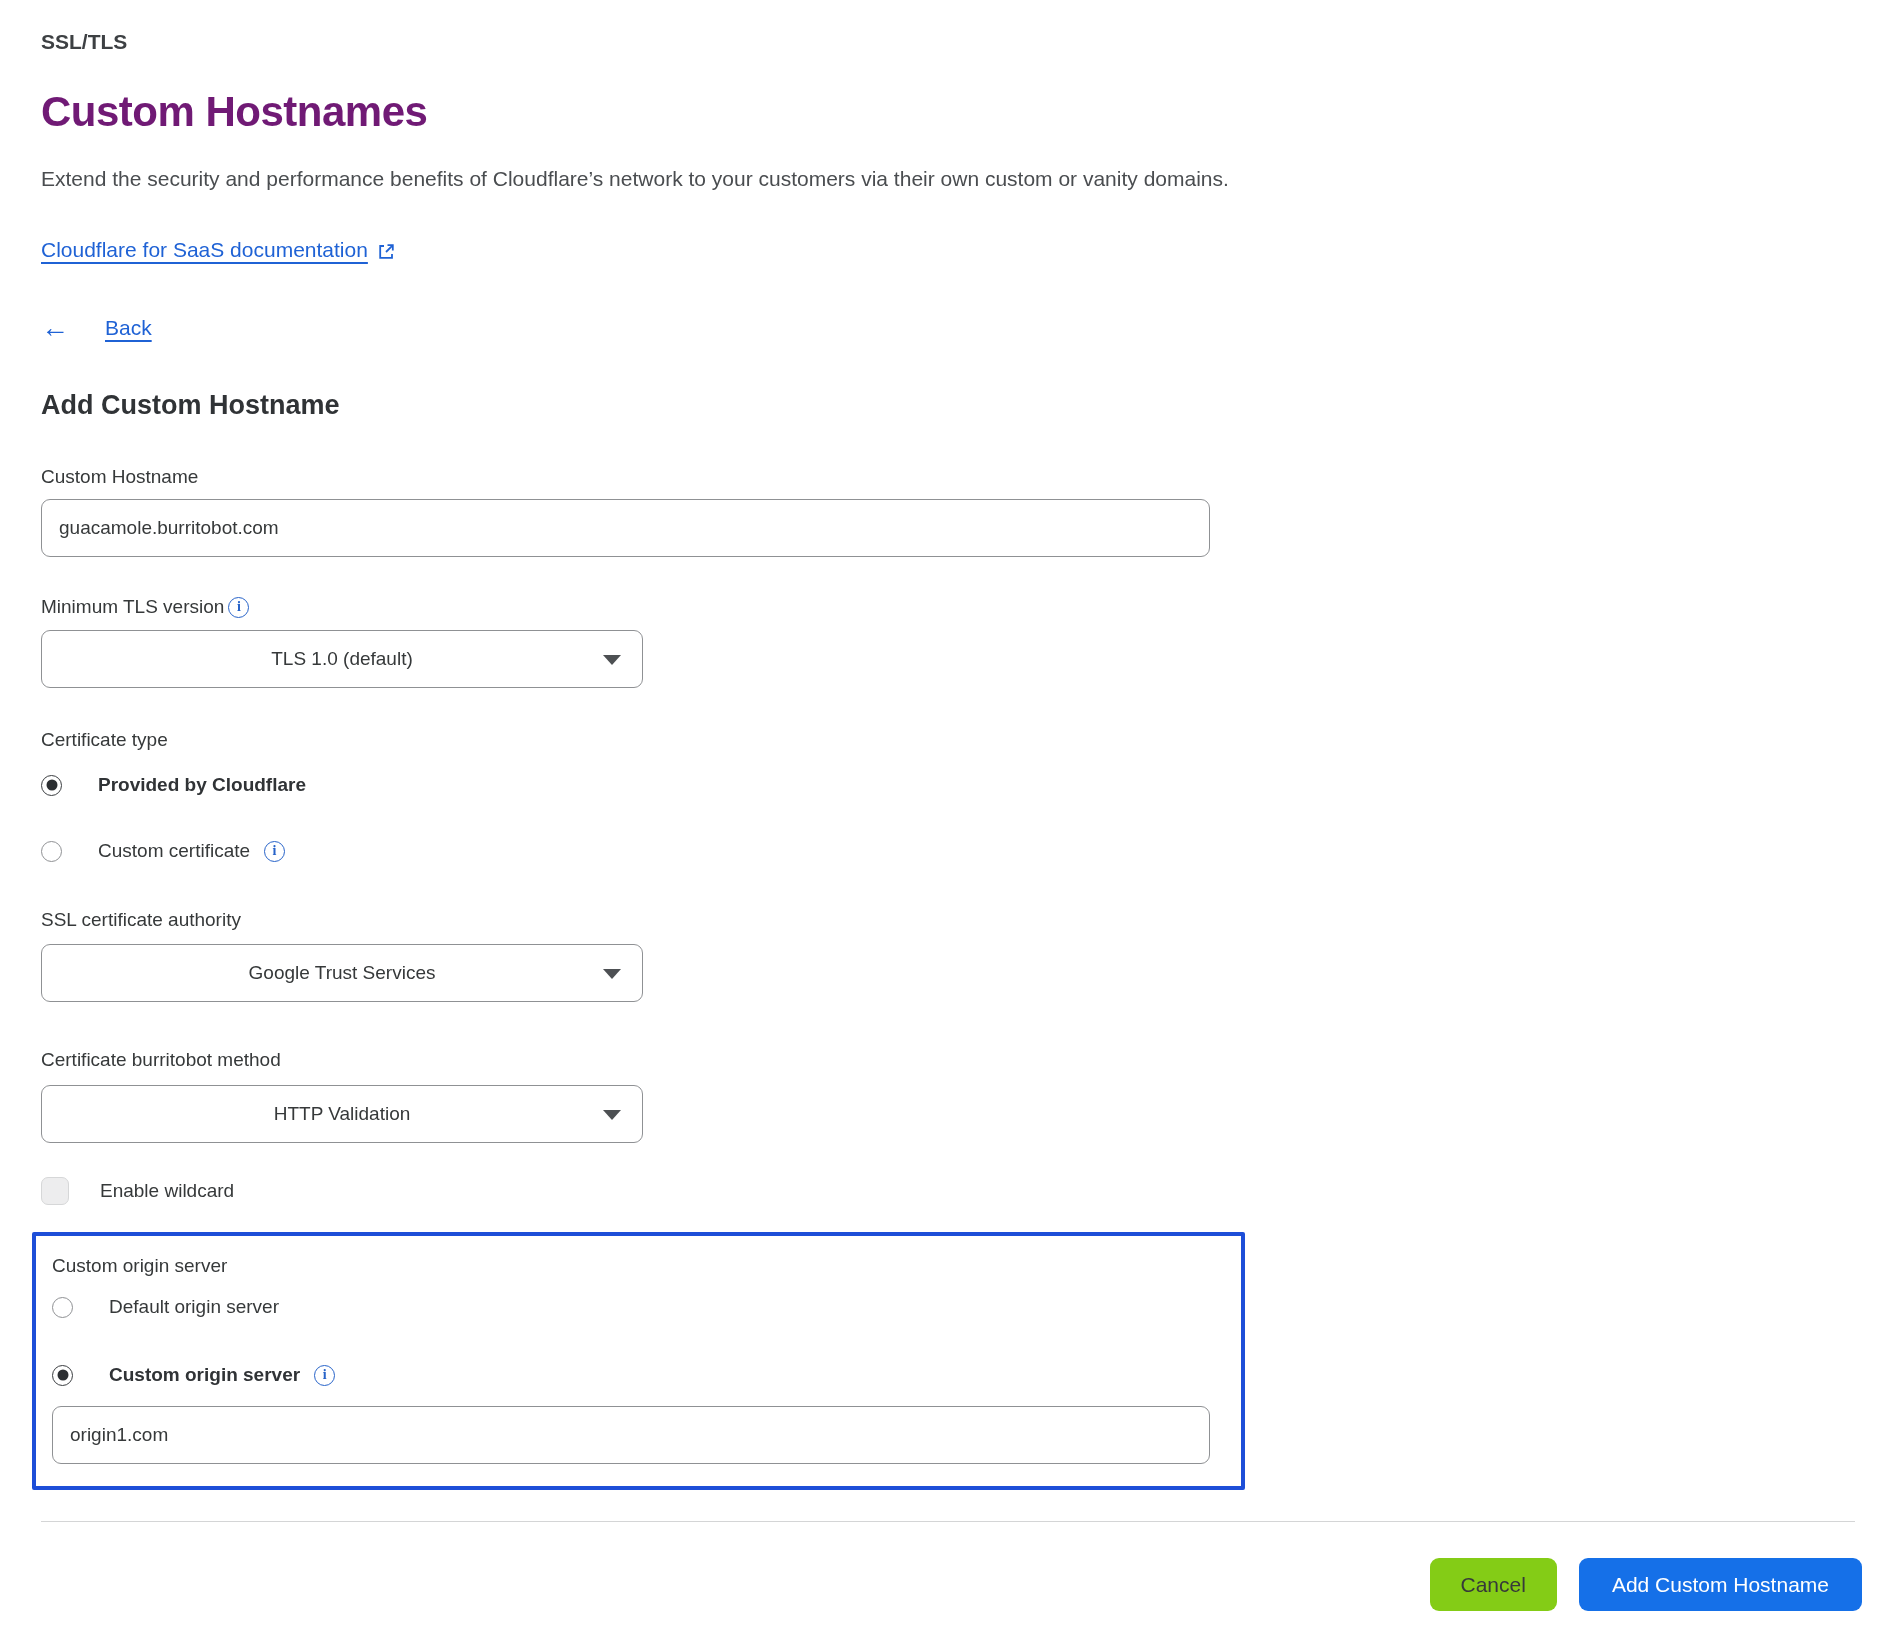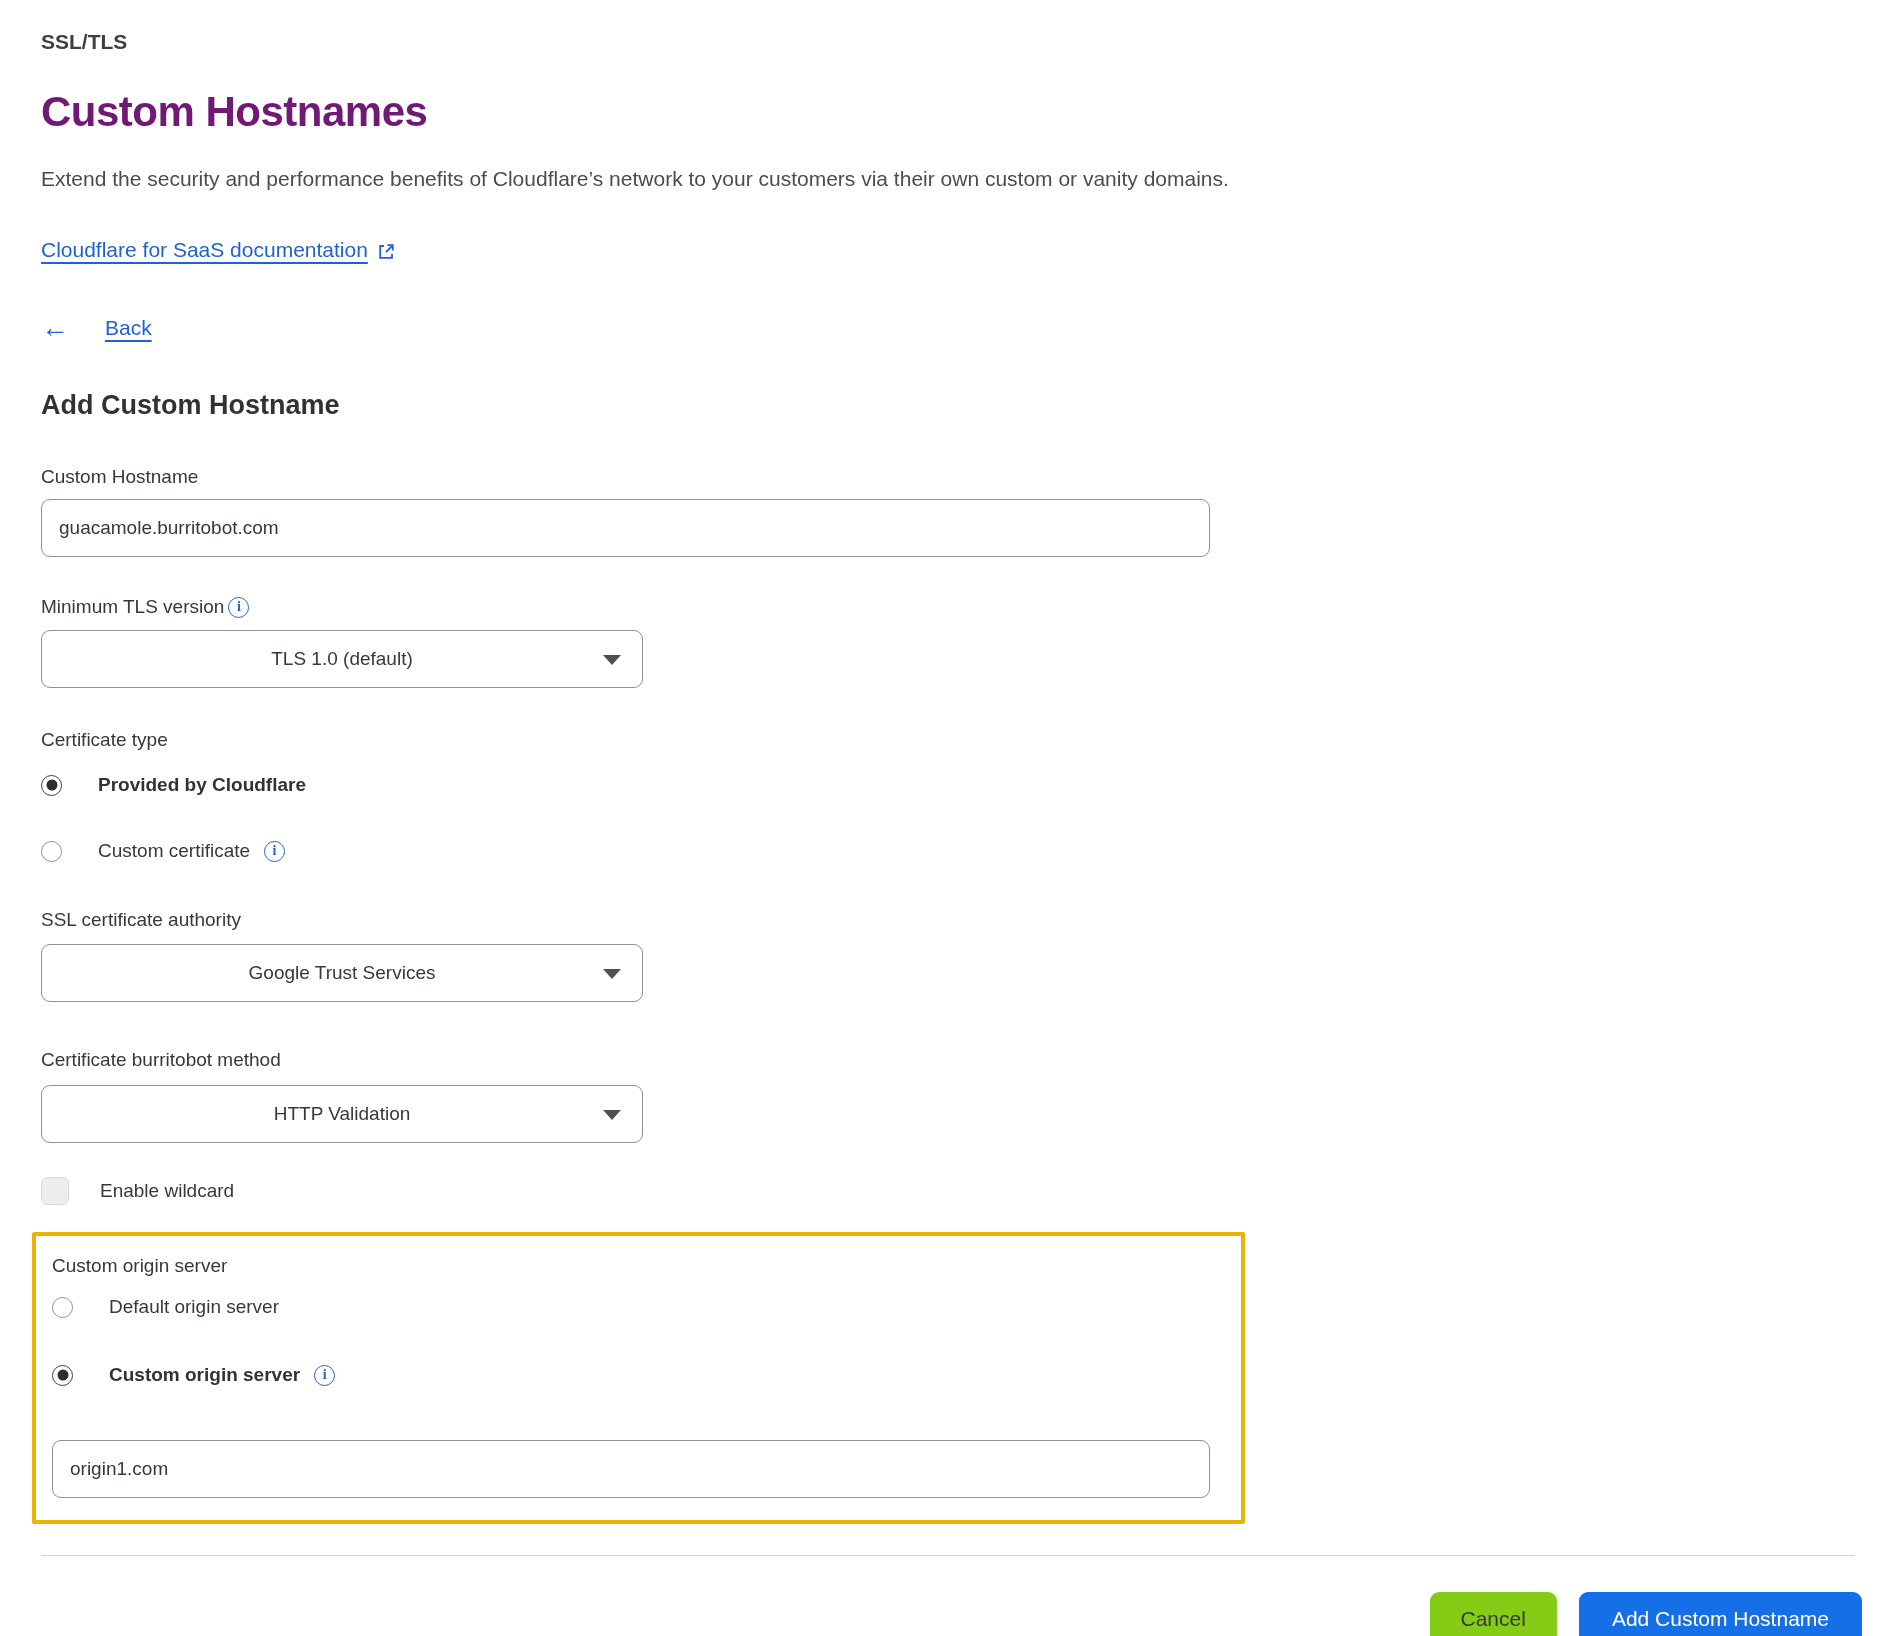--- a/index.html
+++ b/index.html
@@ -67,24 +67,24 @@
   }
 
   .checkbox {
     width:28px; height:28px; border-radius:7px; background:#ededee; border:1px solid #d6d7d8;
     flex:0 0 auto; cursor:pointer;
   }
   .checkbox-row { margin-top:34px; display:flex; align-items:center; gap:31px; height:28px; }
 
   .highlight-box {
     margin-top:27px; margin-left:-9px; width:1213px;
-    border:4px solid #eab308; border-radius:2px;
+    border:4px solid #1d4ed8; border-radius:2px;
     padding:18px 0 22px 16px;
   }
-  .highlight-box .text-input { width:1158px; margin-top:52px; }
+  .highlight-box .text-input { width:1158px; margin-top:18px; }
   .hb-radio-a { margin-top:16px; }
   .hb-radio-b { margin-top:42px; }
 
   .divider { margin-top:31px; height:1px; background:#d4d5d6; width:1814px; }
 
   .footer { margin-top:36px; display:flex; justify-content:flex-end; align-items:center; gap:22px; padding-right:34px; margin-left:-41px; margin-right:-41px; }
   .btn { height:53px; border:none; border-radius:9px; font-family:inherit; font-size:21px; cursor:pointer; }
   .btn-secondary { background:#84cc16; color:#36393a; padding:0 31px; }
   .btn-primary { background:#1570e8; color:#ffffff; padding:0 33px; }
 </style>

